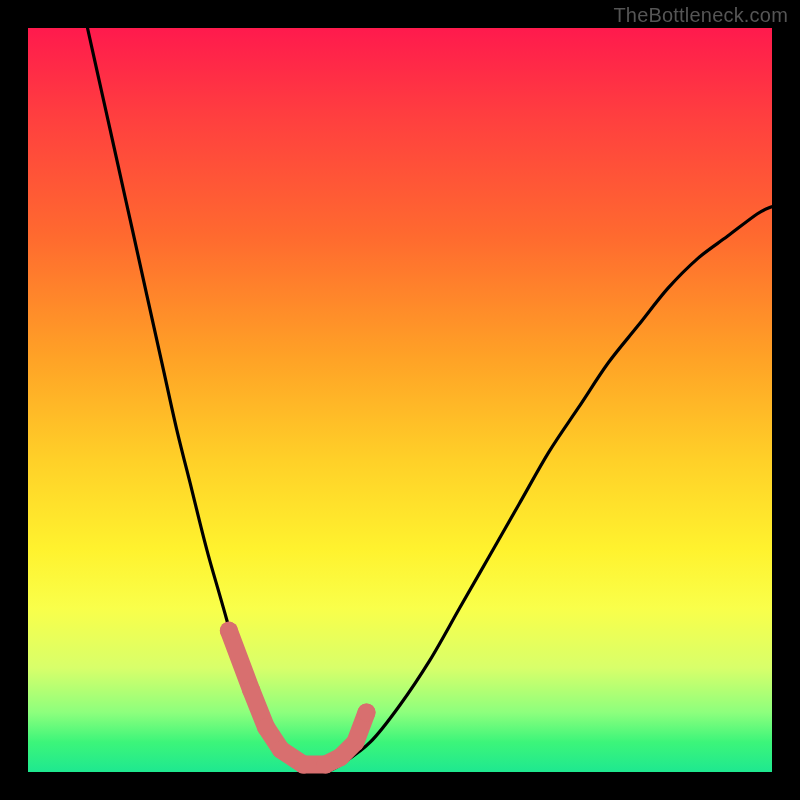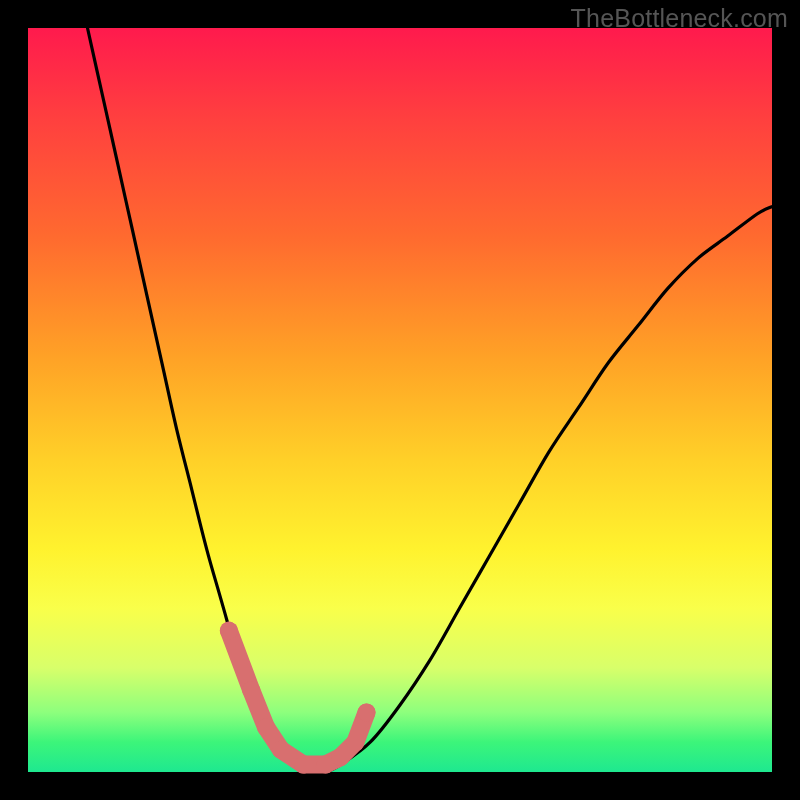--- a/index.html
+++ b/index.html
@@ -36,21 +36,21 @@
       #8dff7d 92%,
       #3cf57a 96%,
       #1ee890 100%
     );
   }
   .watermark {
     position: absolute;
     top: 4px;
     right: 12px;
     color: #555;
-    font-size: 25px;
+    font-size: 20px;
     font-weight: 500;
     letter-spacing: 0.2px;
     user-select: none;
   }
   svg.curve {
     position: absolute;
     left: 0;
     top: 0;
     width: 744px;
     height: 744px;

